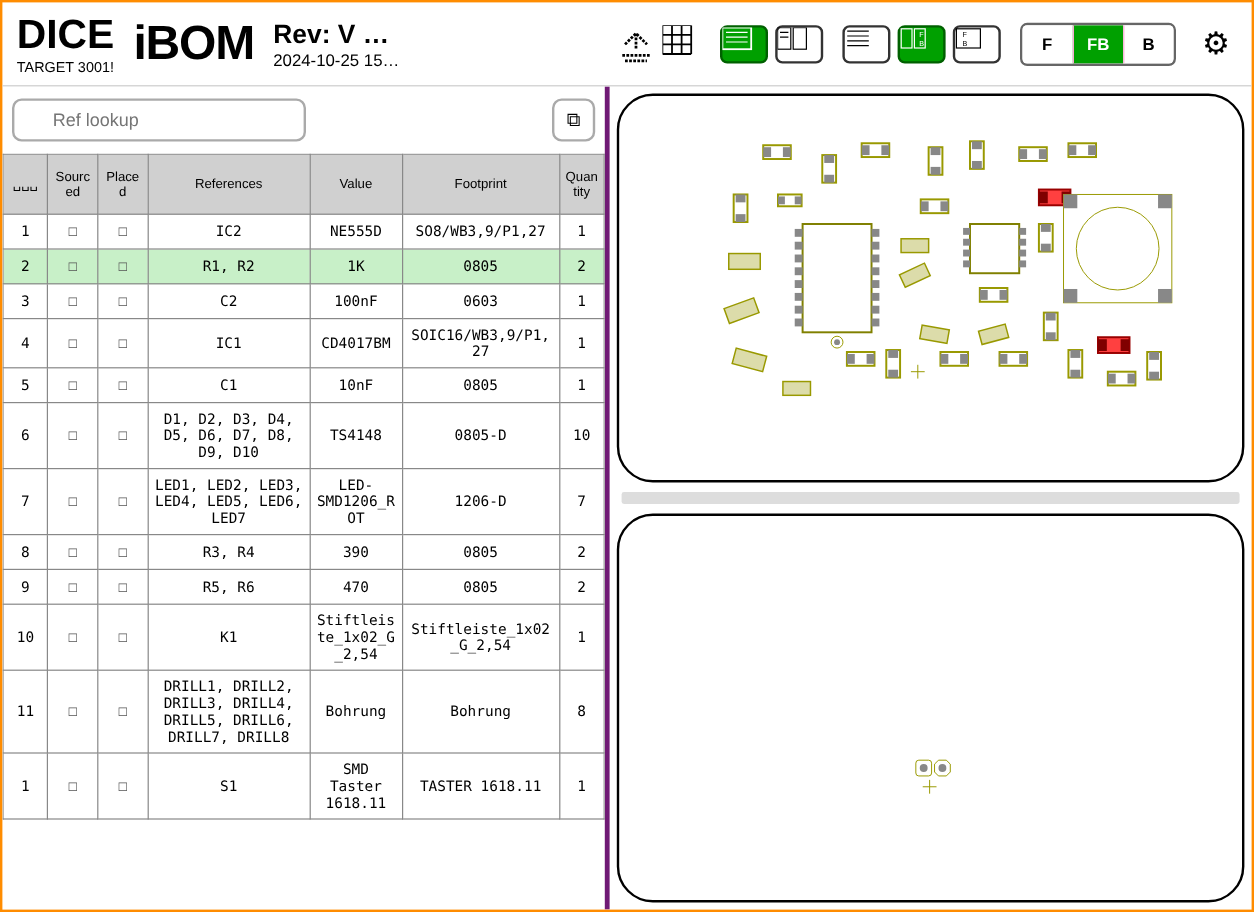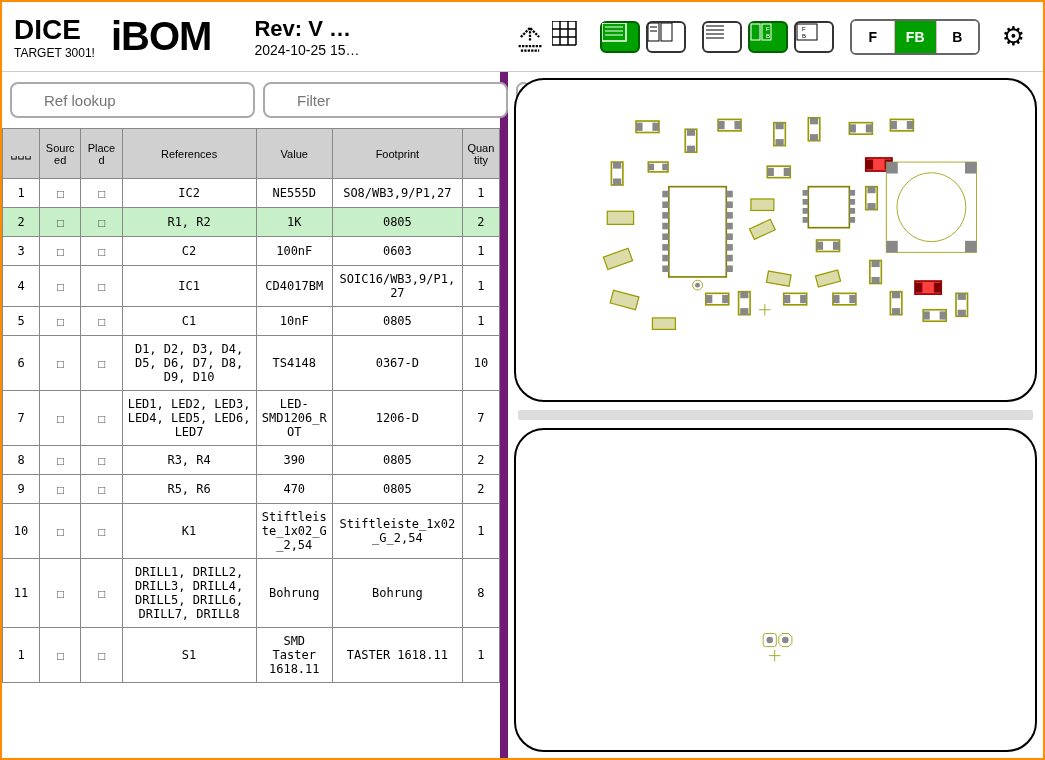--- a/index.html
+++ b/index.html
@@ -1,38 +1,38 @@
 <!DOCTYPE html>
 <html><head>
 <meta charset="utf-8">
 <style>
 * { box-sizing: border-box; margin: 0; padding: 0; }
 body { font-family: Verdana, sans-serif; font-size: 13px; background: #fff; color: #000; overflow: hidden; }
 .app { width: 1045px; height: 760px; border: 2px solid #ff8c00; display: flex; flex-direction: column; }
 .topbar { display: flex; align-items: center; padding: 6px 12px; border-bottom: 1px solid #ccc; gap: 16px; height: 70px; }
 .title-block { display: flex; flex-direction: column; }
-.title-block .title { font-size: 28px; font-weight: bold; }
+.title-block .title { font-size: 34px; font-weight: bold; }
 .title-block .subtitle { font-size: 12px; }
 .logo { font-size: 40px; font-weight: bold; letter-spacing: -1px; font-family: Arial, sans-serif; }
-.rev-block { display: flex; flex-direction: column; margin-left: 27px; }
+.rev-block { display: flex; flex-direction: column; }
 .rev-block .rev { font-size: 22px; font-weight: bold; }
 .rev-block .date { font-size: 14px; }
 .spacer { flex: 1; }
 .tool-group { display: flex; gap: 6px; align-items: center; }
 .tool-btn { width: 40px; height: 32px; border: 2px solid #333; border-radius: 6px; background: #fff; cursor: pointer; display: flex; align-items: center; justify-content: center; }
 .tool-btn.narrow { width: 32px; }
 .tool-btn.active { background: #00a000; color: #fff; border-color: #006000; }
 .tool-btn.green-border { border-color: #006000; background:#00a000; }
 .pill-group { display: flex; border: 2px solid #666; border-radius: 6px; overflow: hidden; }
 .pill-group button { width: 42px; height: 32px; border: none; background: #fff; cursor: pointer; font-weight: bold; font-size: 14px; }
 .pill-group button + button { border-left: 1px solid #f9a8d4; }
 .pill-group button.active { background: #00a000; color: #fff; }
 .gear { font-size: 26px; cursor: pointer; padding: 0 6px; }
 .main { flex: 1; display: flex; overflow: hidden; }
-.bom-side { width: 506px; display: flex; flex-direction: column; border-right: 8px solid #701a75; }
+.bom-side { width: 506px; display: flex; flex-direction: column; border-right: 4px solid #701a75; }
 .filter-row { display: flex; gap: 8px; padding: 10px 8px; align-items: center; }
 .filter-input { flex: 1; height: 36px; border: 2px solid #aaa; border-radius: 8px; padding: 0 10px 0 32px; font-size: 15px; background: #fff; position: relative; color:#aaa; }
 .input-wrap { position: relative; flex: 1; }
 .input-wrap .funnel { position: absolute; left: 10px; top: 50%; transform: translateY(-50%); color: #999; font-size: 16px; pointer-events: none; }
 .copy-btn { width: 36px; height: 36px; border: 2px solid #aaa; border-radius: 8px; background: #fff; cursor: pointer; font-size: 16px; }
 .table-wrap { flex: 1; overflow-y: auto; overflow-x: hidden; }
 table { border-collapse: collapse; width: 100%; table-layout: fixed; }
 th, td { border: 1px solid #888; text-align: center; font-family: monospace; font-size: 12px; padding: 6px 4px; word-wrap: break-word; }
 th { background: #d0d0d0; font-family: Verdana,sans-serif; font-weight: normal; font-size: 11px; height: 50px; }
 td { background: #fff; }
@@ -136,24 +136,20 @@
     </div>
   </div>
 
   <div class="main">
     <div class="bom-side">
       <div class="filter-row">
         <div class="input-wrap">
           <span class="funnel">⧩</span>
           <input class="filter-input" placeholder="Ref lookup" style="">
         </div>
-        <div class="input-wrap">
-          <span class="funnel">⧩</span>
-          <input class="filter-input" placeholder="Filter" style="">
-        </div>
         <button class="copy-btn">
           <span>⧉</span>
         </button>
       </div>
       <div class="table-wrap">
         <table>
           <thead>
             <tr>
               <th class="col-num">␣␣␣</th>
               <th class="col-src">Sourced</th>
@@ -209,21 +205,21 @@
                 <td class="col-val">10nF</td>
                 <td class="col-fp">0805</td>
                 <td class="col-qty">1</td>
               </tr>
               <tr>
                 <td class="col-num">6</td>
                 <td class="col-src checkbox-cell">☐</td>
                 <td class="col-plc checkbox-cell">☐</td>
                 <td class="col-ref">D1, D2, D3, D4, D5, D6, D7, D8, D9, D10</td>
                 <td class="col-val">TS4148</td>
-                <td class="col-fp">0367-D</td>
+                <td class="col-fp">0805-D</td>
                 <td class="col-qty">10</td>
               </tr>
               <tr>
                 <td class="col-num">7</td>
                 <td class="col-src checkbox-cell">☐</td>
                 <td class="col-plc checkbox-cell">☐</td>
                 <td class="col-ref">LED1, LED2, LED3, LED4, LED5, LED6, LED7</td>
                 <td class="col-val">LED-SMD1206_ROT</td>
                 <td class="col-fp">1206-D</td>
                 <td class="col-qty">7</td>

